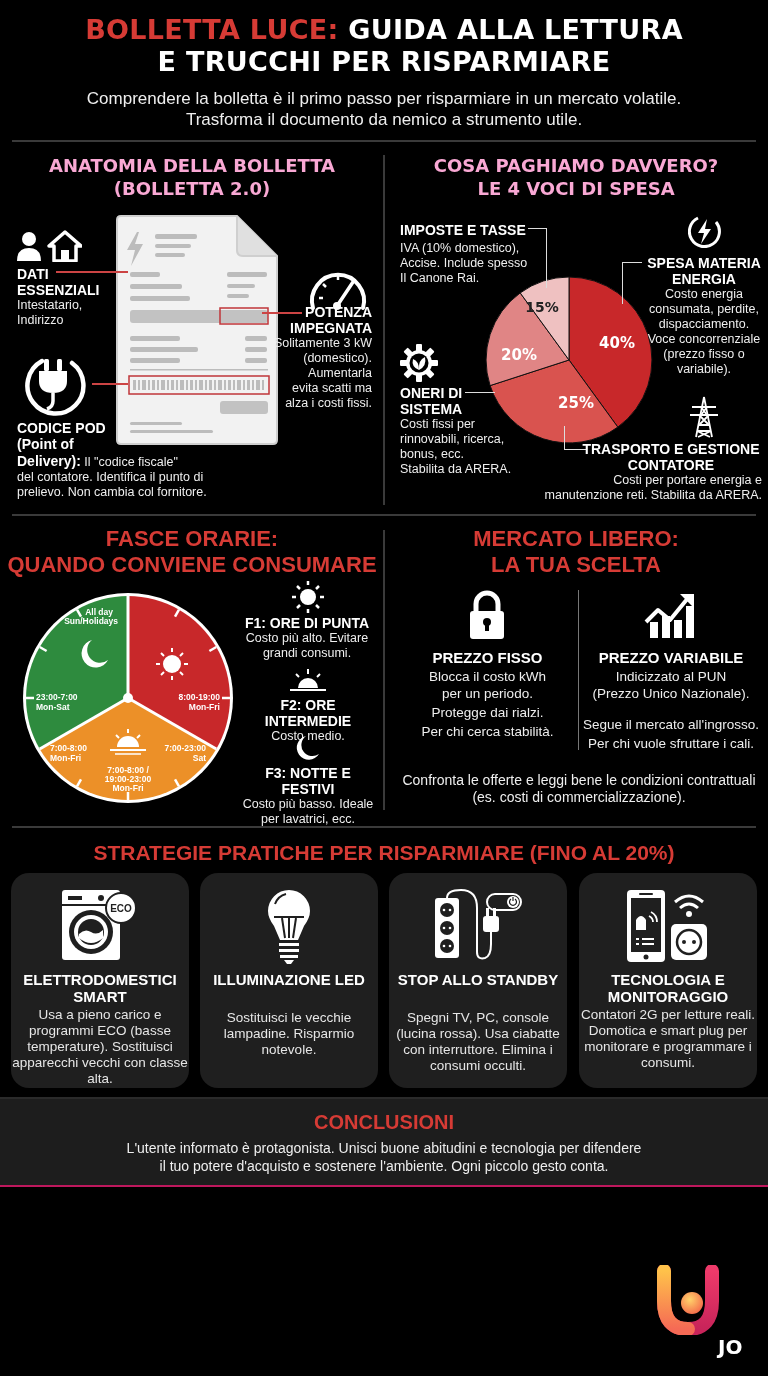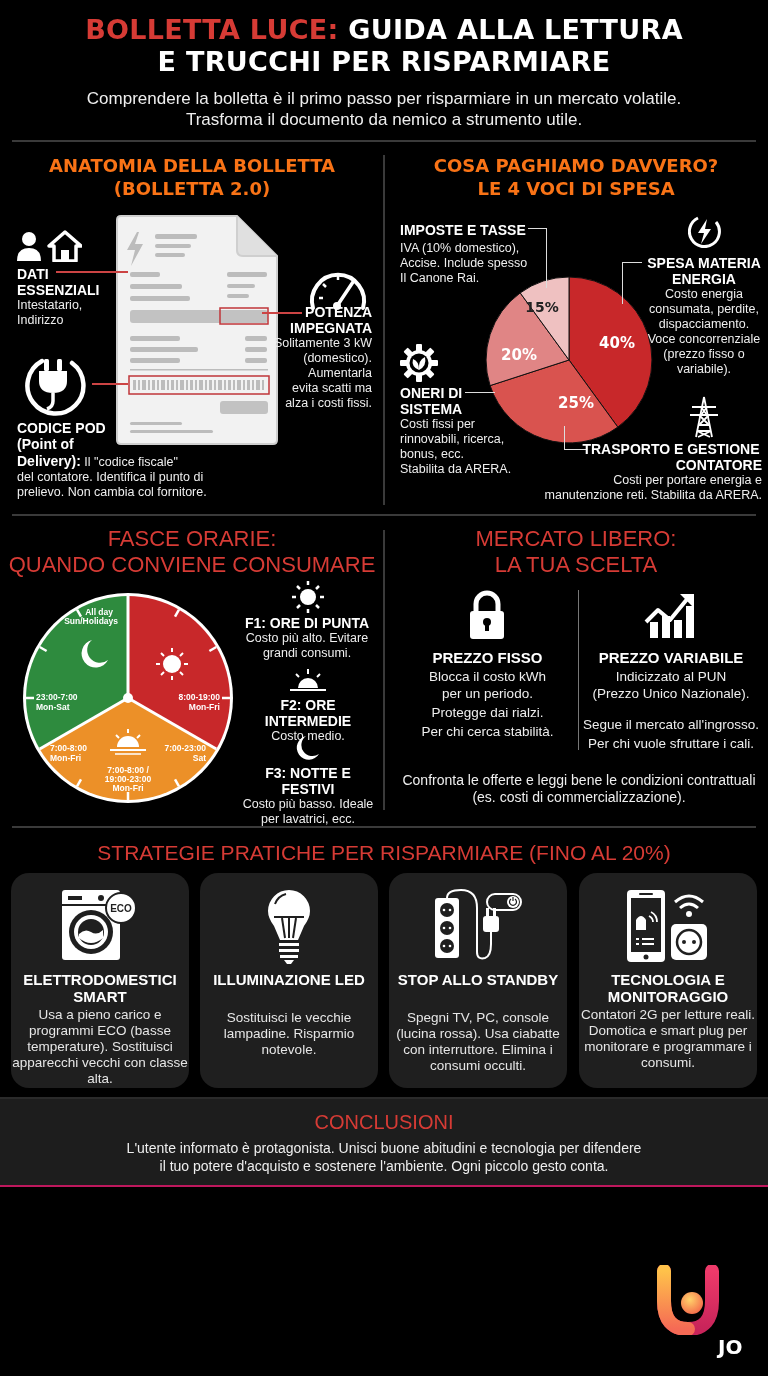--- a/index.html
+++ b/index.html
@@ -2,22 +2,22 @@
 <html><head>
 <meta charset="utf-8">
 <style>
   * { box-sizing: border-box; margin: 0; padding: 0; }
   html, body { width: 768px; height: 1376px; background: #000; overflow: hidden; }
   body { font-family: "Liberation Sans", sans-serif; color: #fff; position: relative; }
   .red { color: #d63b35; }
   .abs { position: absolute; }
   .h-title { font-family: "DejaVu Sans", sans-serif; font-weight: bold; font-size: 27px; line-height: 32px; text-align: center; letter-spacing: 0.3px; }
   .subtitle { font-size: 17px; line-height: 21px; text-align: center; color: #eee; }
-  .sec-title { font-family: "DejaVu Sans", sans-serif; font-weight: bold; color: #f97316; text-align: center; font-size: 18px; line-height: 23px; }
-  .sec-title2 { font-weight: normal; color: #d63b35; text-align: center; font-size: 22px; line-height: 26px; }
+  .sec-title { font-family: "DejaVu Sans", sans-serif; font-weight: bold; color: #f9a8d4; text-align: center; font-size: 18px; line-height: 23px; }
+  .sec-title2 { font-weight: bold; color: #d63b35; text-align: center; font-size: 22px; line-height: 26px; }
   .lbl { font-weight: bold; font-size: 14px; line-height: 16px; }
   .txt { font-size: 12.5px; line-height: 15px; color: #eee; }
   .hr { position: absolute; height: 2px; background: #3a3a3a; }
   .vr { position: absolute; width: 2px; background: #3a3a3a; }
   .leader { position: absolute; background: #c44; }
   .leader-w { position: absolute; background: #ddd; }
   .card { position: absolute; top: 873px; width: 178px; height: 215px; background: #1f1f1f; border-radius: 18px; text-align: center; }
   .card .icon { height: 90px; display: flex; align-items: center; justify-content: center; margin-top: 8px; }
   .card .ct { font-weight: bold; font-size: 15px; line-height: 17px; padding: 0 6px; }
   .card .cd { font-size: 13.5px; line-height: 16px; color: #e6e6e6; margin-top: 6px; padding: 0 1px; }
@@ -224,21 +224,21 @@
     <path d="M16 2 L8 42 M16 2 L24 42"></path>
     <path d="M4 12 H28 M2 20 H30 M10 30 H22"></path>
     <path d="M11 20 L21 30 M21 20 L11 30 M9 36 L23 36 M9 36 L22 42 M23 36 L10 42"></path>
     <path d="M13 12 L19 20 M19 12 L13 20"></path>
   </g>
 </svg>
 <div class="leader-w" style="left:564px;top:426px;width:1px;height:24px;"></div>
 <div class="leader-w" style="left:564px;top:449px;width:22px;height:1px;"></div>
 <div class="abs" style="left:540px;top:441px;width:222px;text-align:right;">
   <div class="lbl" style="text-align:center;padding-left:40px;">TRASPORTO E GESTIONE</div>
-  <div class="lbl" style="padding-left:40px;">CONTATORE</div>
+  <div class="lbl" style="text-align:center;padding-left:40px;">CONTATORE</div>
   <div class="txt">Costi per portare energia e</div>
   <div class="txt">manutenzione reti. Stabilita da ARERA.</div>
 </div>
 
 <div class="hr" style="left:12px;top:514px;width:744px;"></div>
 <div class="vr" style="left:383px;top:530px;height:280px;"></div>
 
 <div class="abs" style="left:0;top:526px;width:384px;">
   <div class="sec-title2">FASCE ORARIE:</div>
   <div class="sec-title2">QUANDO CONVIENE CONSUMARE</div>

